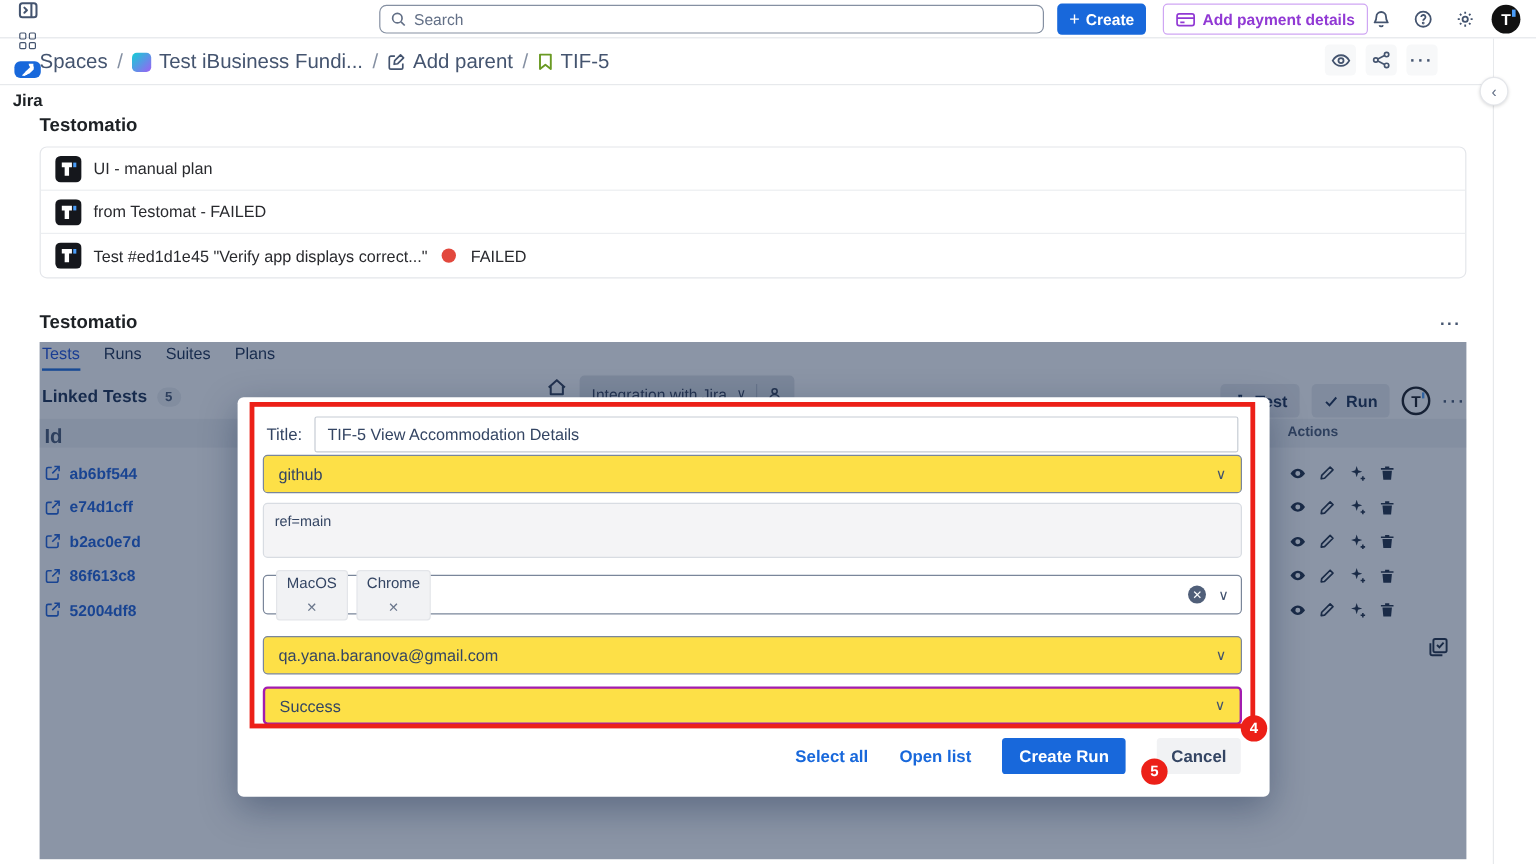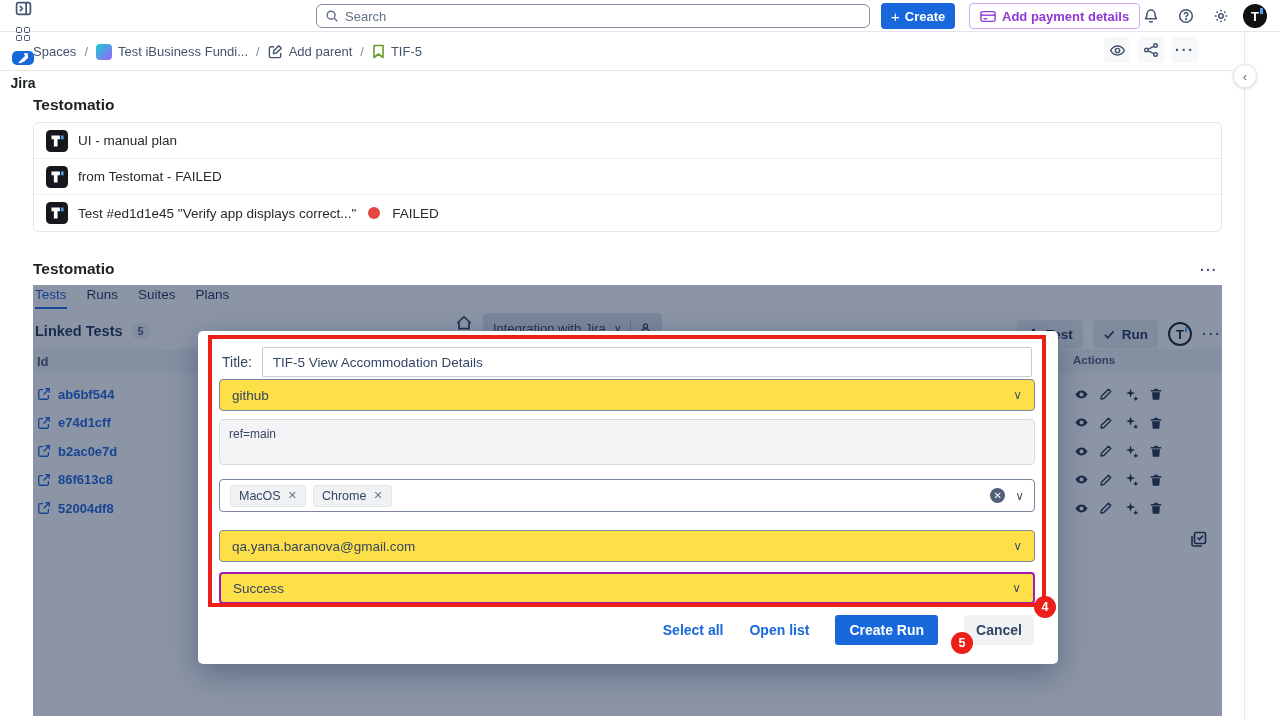--- a/index.html
+++ b/index.html
@@ -30,21 +30,21 @@
     display:flex; align-items:center; gap:6px; cursor:pointer; font-family:"Liberation Sans", sans-serif; }
   .nav-right-icons { position:absolute; left:1138px; top:3px; display:flex; align-items:center; gap:9px; }
   .avatar { width:24px; height:24px; border-radius:50%; background:#111; color:#fff; display:flex;
     align-items:center; justify-content:center; font-size:13px; font-weight:bold; position:relative; cursor:pointer; }
   .avatar i { position:absolute; right:4px; top:4px; width:3px; height:6px; background:#4a9df8; font-style:normal; }
 
   
   #crumbbar { position:absolute; top:32px; left:0; width:1244px; height:39px; background:#fff;
     border-bottom:1px solid #e7e9ec; z-index:39; }
   .crumbs { position:absolute; left:33px; top:0; height:39px; display:flex; align-items:center; gap:8px;
-    font-size:13px; color:#44546f; }
+    font-size:17px; color:#44546f; }
   .crumb { display:flex; align-items:center; gap:6px; cursor:pointer; }
   .sep { color:#8590a2; }
   .space-ic { width:16px; height:16px; border-radius:4px;
     background:linear-gradient(135deg,#20c4d8 10%, #8f6bf2 90%); display:inline-block; }
   .crumb-actions { position:absolute; right:46px; top:5px; display:flex; gap:8px; }
   .crumb-actions .icon-btn { background:#f7f8f9; border-radius:4px; }
   .dots { letter-spacing:2px; font-weight:bold; color:#44546f; font-size:14px; }
 
   
   #rail-divider { position:absolute; left:1244px; top:32px; width:1px; height:688px; background:#e7e9ec; }
@@ -69,21 +69,21 @@
   
   #widget { position:absolute; left:33px; top:285px; width:1189px; height:431px; background:#fff; }
   #widget .tabs { position:absolute; left:2px; top:2px; display:flex; gap:20px; font-size:13.5px; }
   .tab { padding-bottom:5px; color:#172B4D; cursor:pointer; }
   .tab.active { color:#1d4ed8; border-bottom:2.5px solid #1868DB; }
   .linked { position:absolute; left:2px; top:38px; font-size:14.5px; font-weight:bold; color:#172B4D;
     display:flex; align-items:center; gap:8px; }
   .count-badge { background:#eceef1; border-radius:9px; font-size:11px; font-weight:bold; color:#44546f;
     padding:2px 7px; }
   .thead { position:absolute; left:0; top:64px; width:1189px; height:24px; background:#f1f2f4; }
-  .thead .hid { position:absolute; left:4px; top:5px; font-size:13px; font-weight:bold; color:#44546f; }
+  .thead .hid { position:absolute; left:4px; top:5px; font-size:17px; font-weight:bold; color:#44546f; }
   .thead .hact { position:absolute; left:1040px; top:5px; font-size:11.5px; font-weight:bold; color:#44546f; }
   .idrow { position:absolute; left:4px; height:24px; display:flex; align-items:center; gap:7px;
     font-size:13px; font-weight:bold; color:#1a5dd6; cursor:pointer; }
   .actrow { position:absolute; left:1040px; height:24px; display:flex; align-items:center; gap:9px; color:#1c2b41; }
   .actrow .icon-btn { width:16px; height:16px; color:#1c2b41; }
   
   .home-ic { position:absolute; left:422px; top:29px; color:#2f3a52; }
   .intg-pill { position:absolute; left:450px; top:28px; height:30px; background:#dfe2e7; border-radius:4px;
     display:flex; align-items:center; gap:8px; padding:0 10px; font-size:13px; color:#2f3a52; cursor:pointer; }
   .intg-pill .vline { width:1px; height:16px; background:#b9bfc9; }
@@ -109,21 +109,21 @@
     border-radius:4px; background:#fde047; display:flex; align-items:center; padding:0 12px;
     font-size:13.5px; color:#344563; cursor:pointer; }
   .m-select .chev { position:absolute; right:12px; color:#42526e; font-size:12px; }
   #sel-integration { top:48px; }
   #params-area { position:absolute; left:21px; top:88px; width:816px; height:46px; background:#f4f4f6;
     border:1px solid #d8dce2; border-radius:4px; padding:7px 9px; font-size:12px; color:#344563;
     font-family:"Liberation Sans", sans-serif; resize:none; outline:none; }
   #sel-env { position:absolute; left:21px; top:148px; width:816px; height:33px; border:1px solid #7a869a;
     border-radius:4px; display:flex; align-items:center; gap:7px; padding:0 10px; cursor:pointer; }
   .tagpill { display:flex; align-items:center; gap:7px; background:#f1f2f4; border:1px solid #e3e5e9;
-    border-radius:3px; padding:3px 8px; font-size:12.5px; color:#344563; }
+    border-radius:3px; padding:3px 8px; font-size:12.5px; color:#344563;flex-direction:column; }
   .tagpill .x { color:#6b778c; font-size:11px; cursor:pointer; }
   .env-right { position:absolute; right:10px; display:flex; align-items:center; gap:10px; }
   .clear-ic { width:15px; height:15px; border-radius:50%; background:#505f79; color:#fff; font-size:10px;
     display:flex; align-items:center; justify-content:center; cursor:pointer; }
   #sel-assignee { top:199px; }
   #sel-status { top:241px; border:2px solid #a21caf; }
   .m-footer { position:absolute; right:24px; top:284px; display:flex; align-items:center; gap:26px; }
   .link-btn { color:#1868DB; font-size:14px; font-weight:bold; cursor:pointer; }
   .primary-btn { height:30px; padding:0 14px; background:#1868DB; color:#fff; border:none; border-radius:3px;
     font-size:14px; font-weight:bold; cursor:pointer; font-family:"Liberation Sans", sans-serif; }

